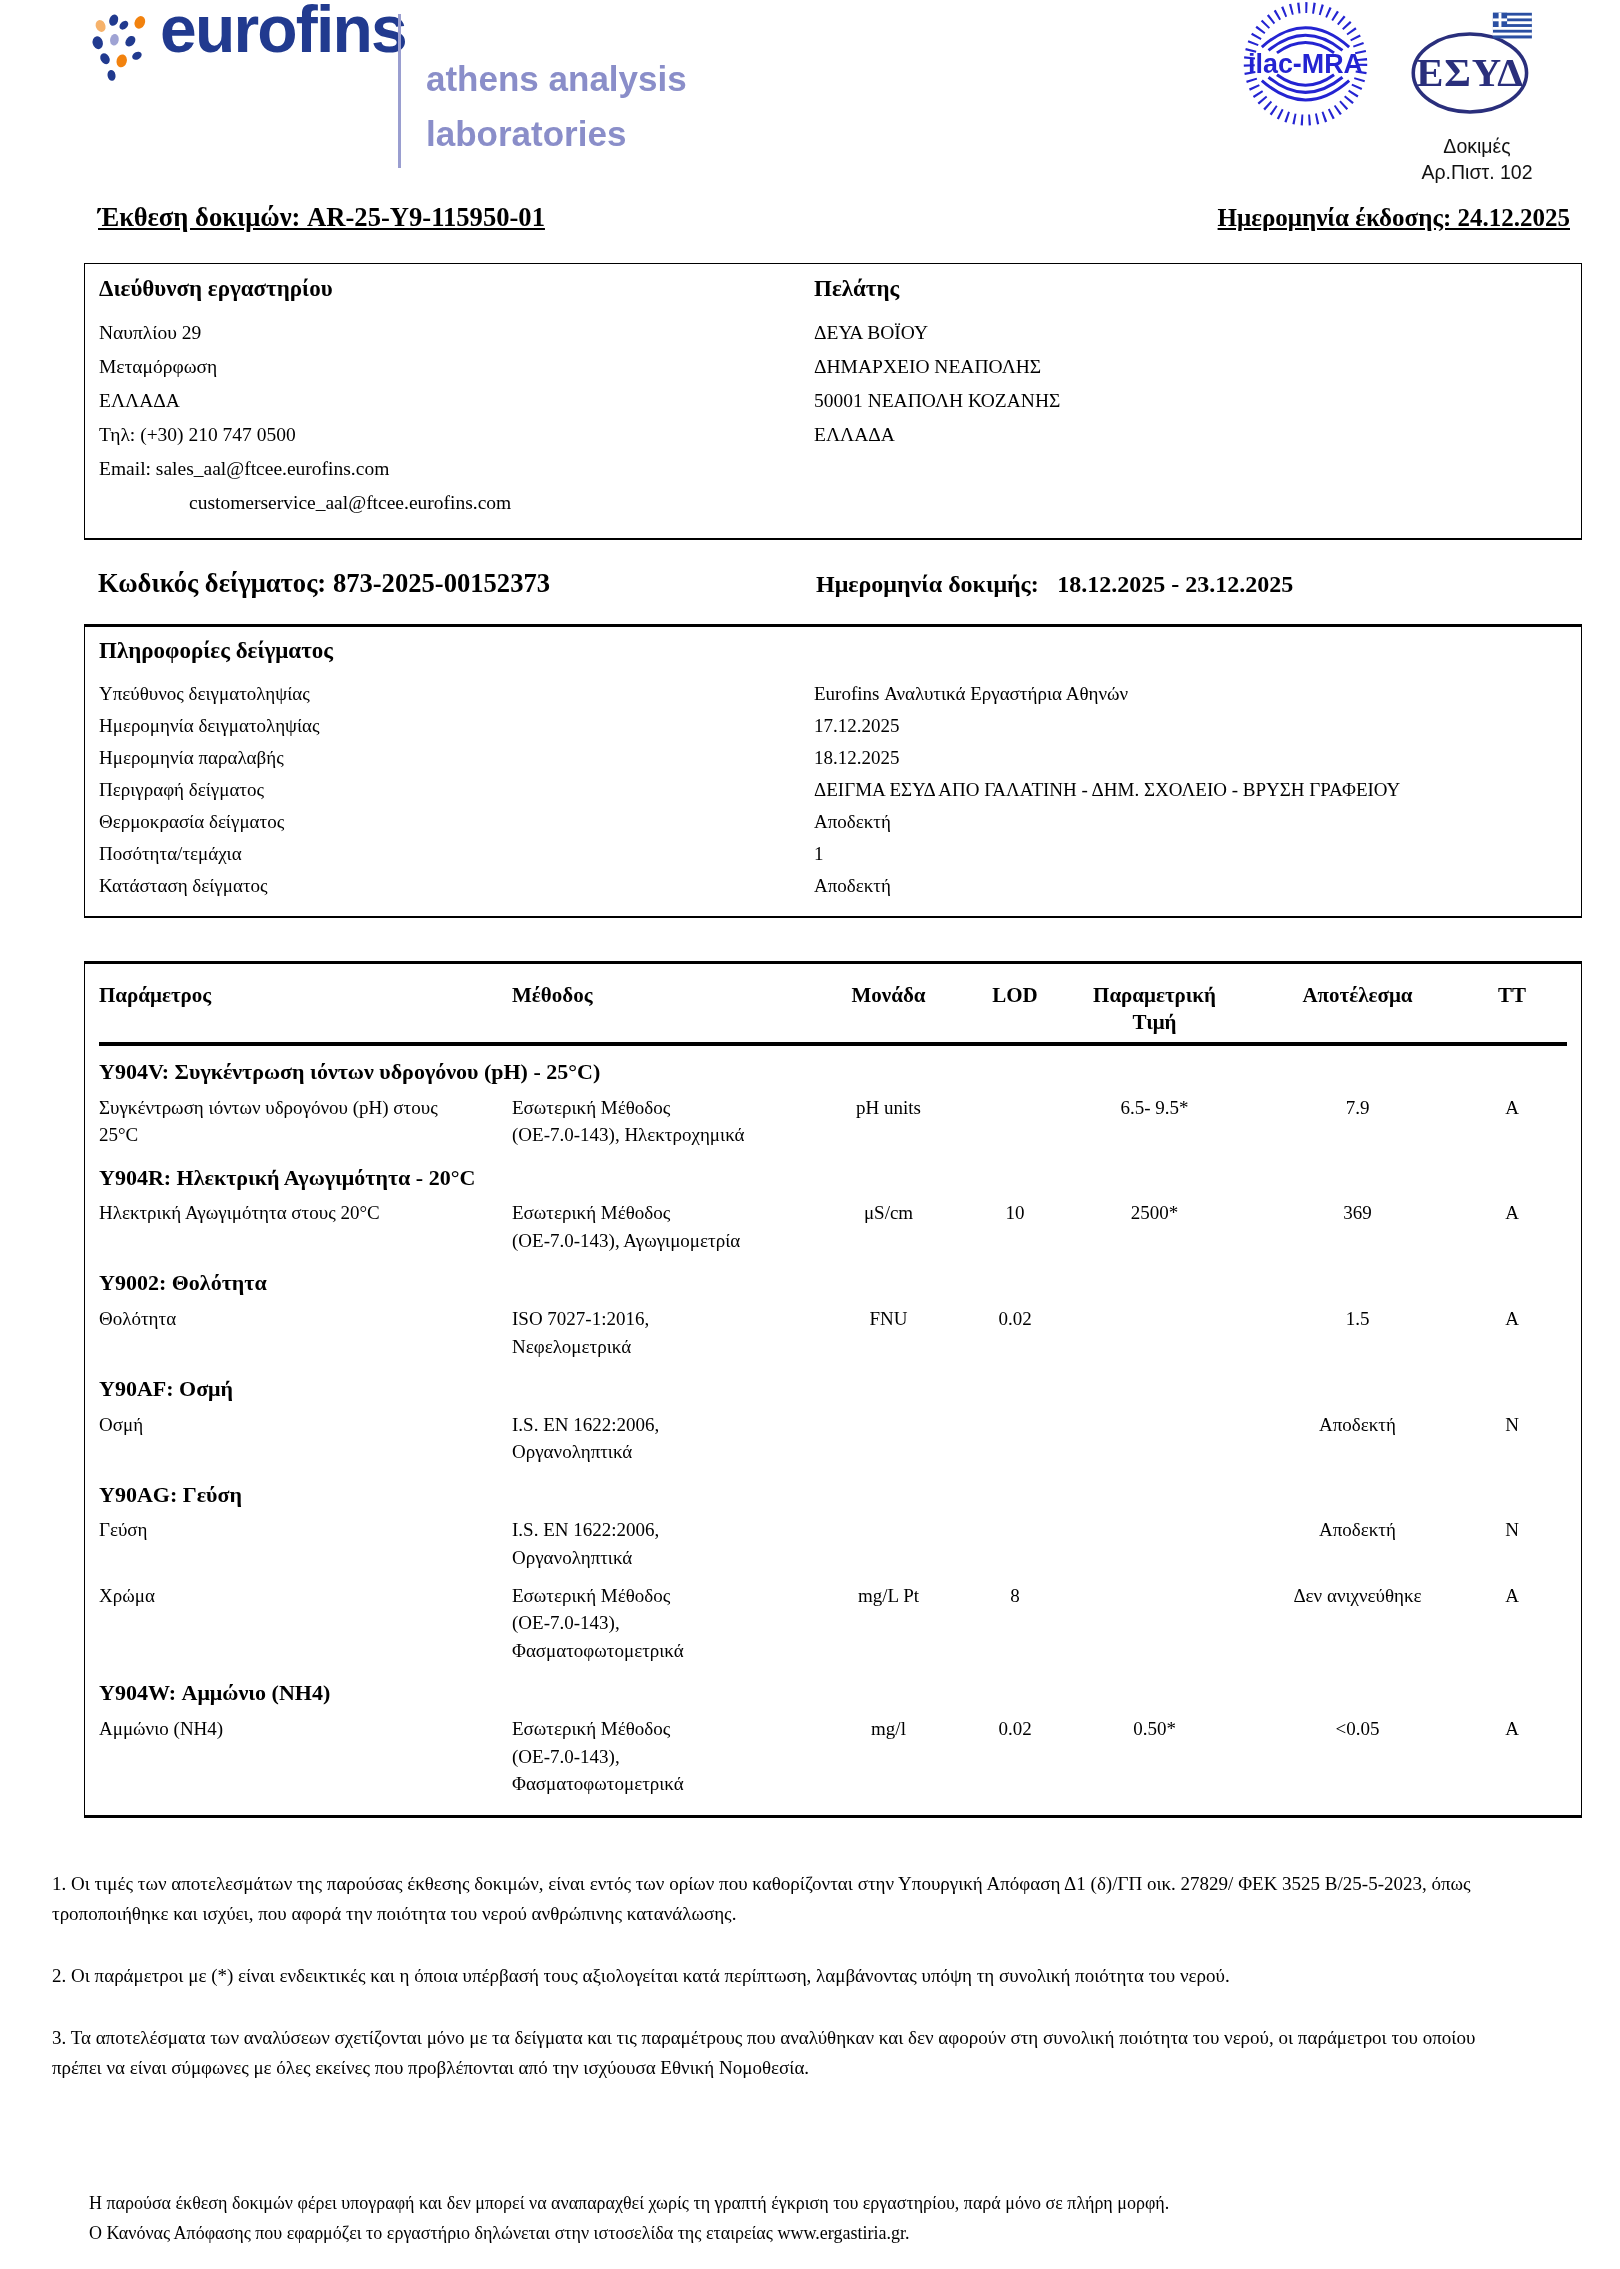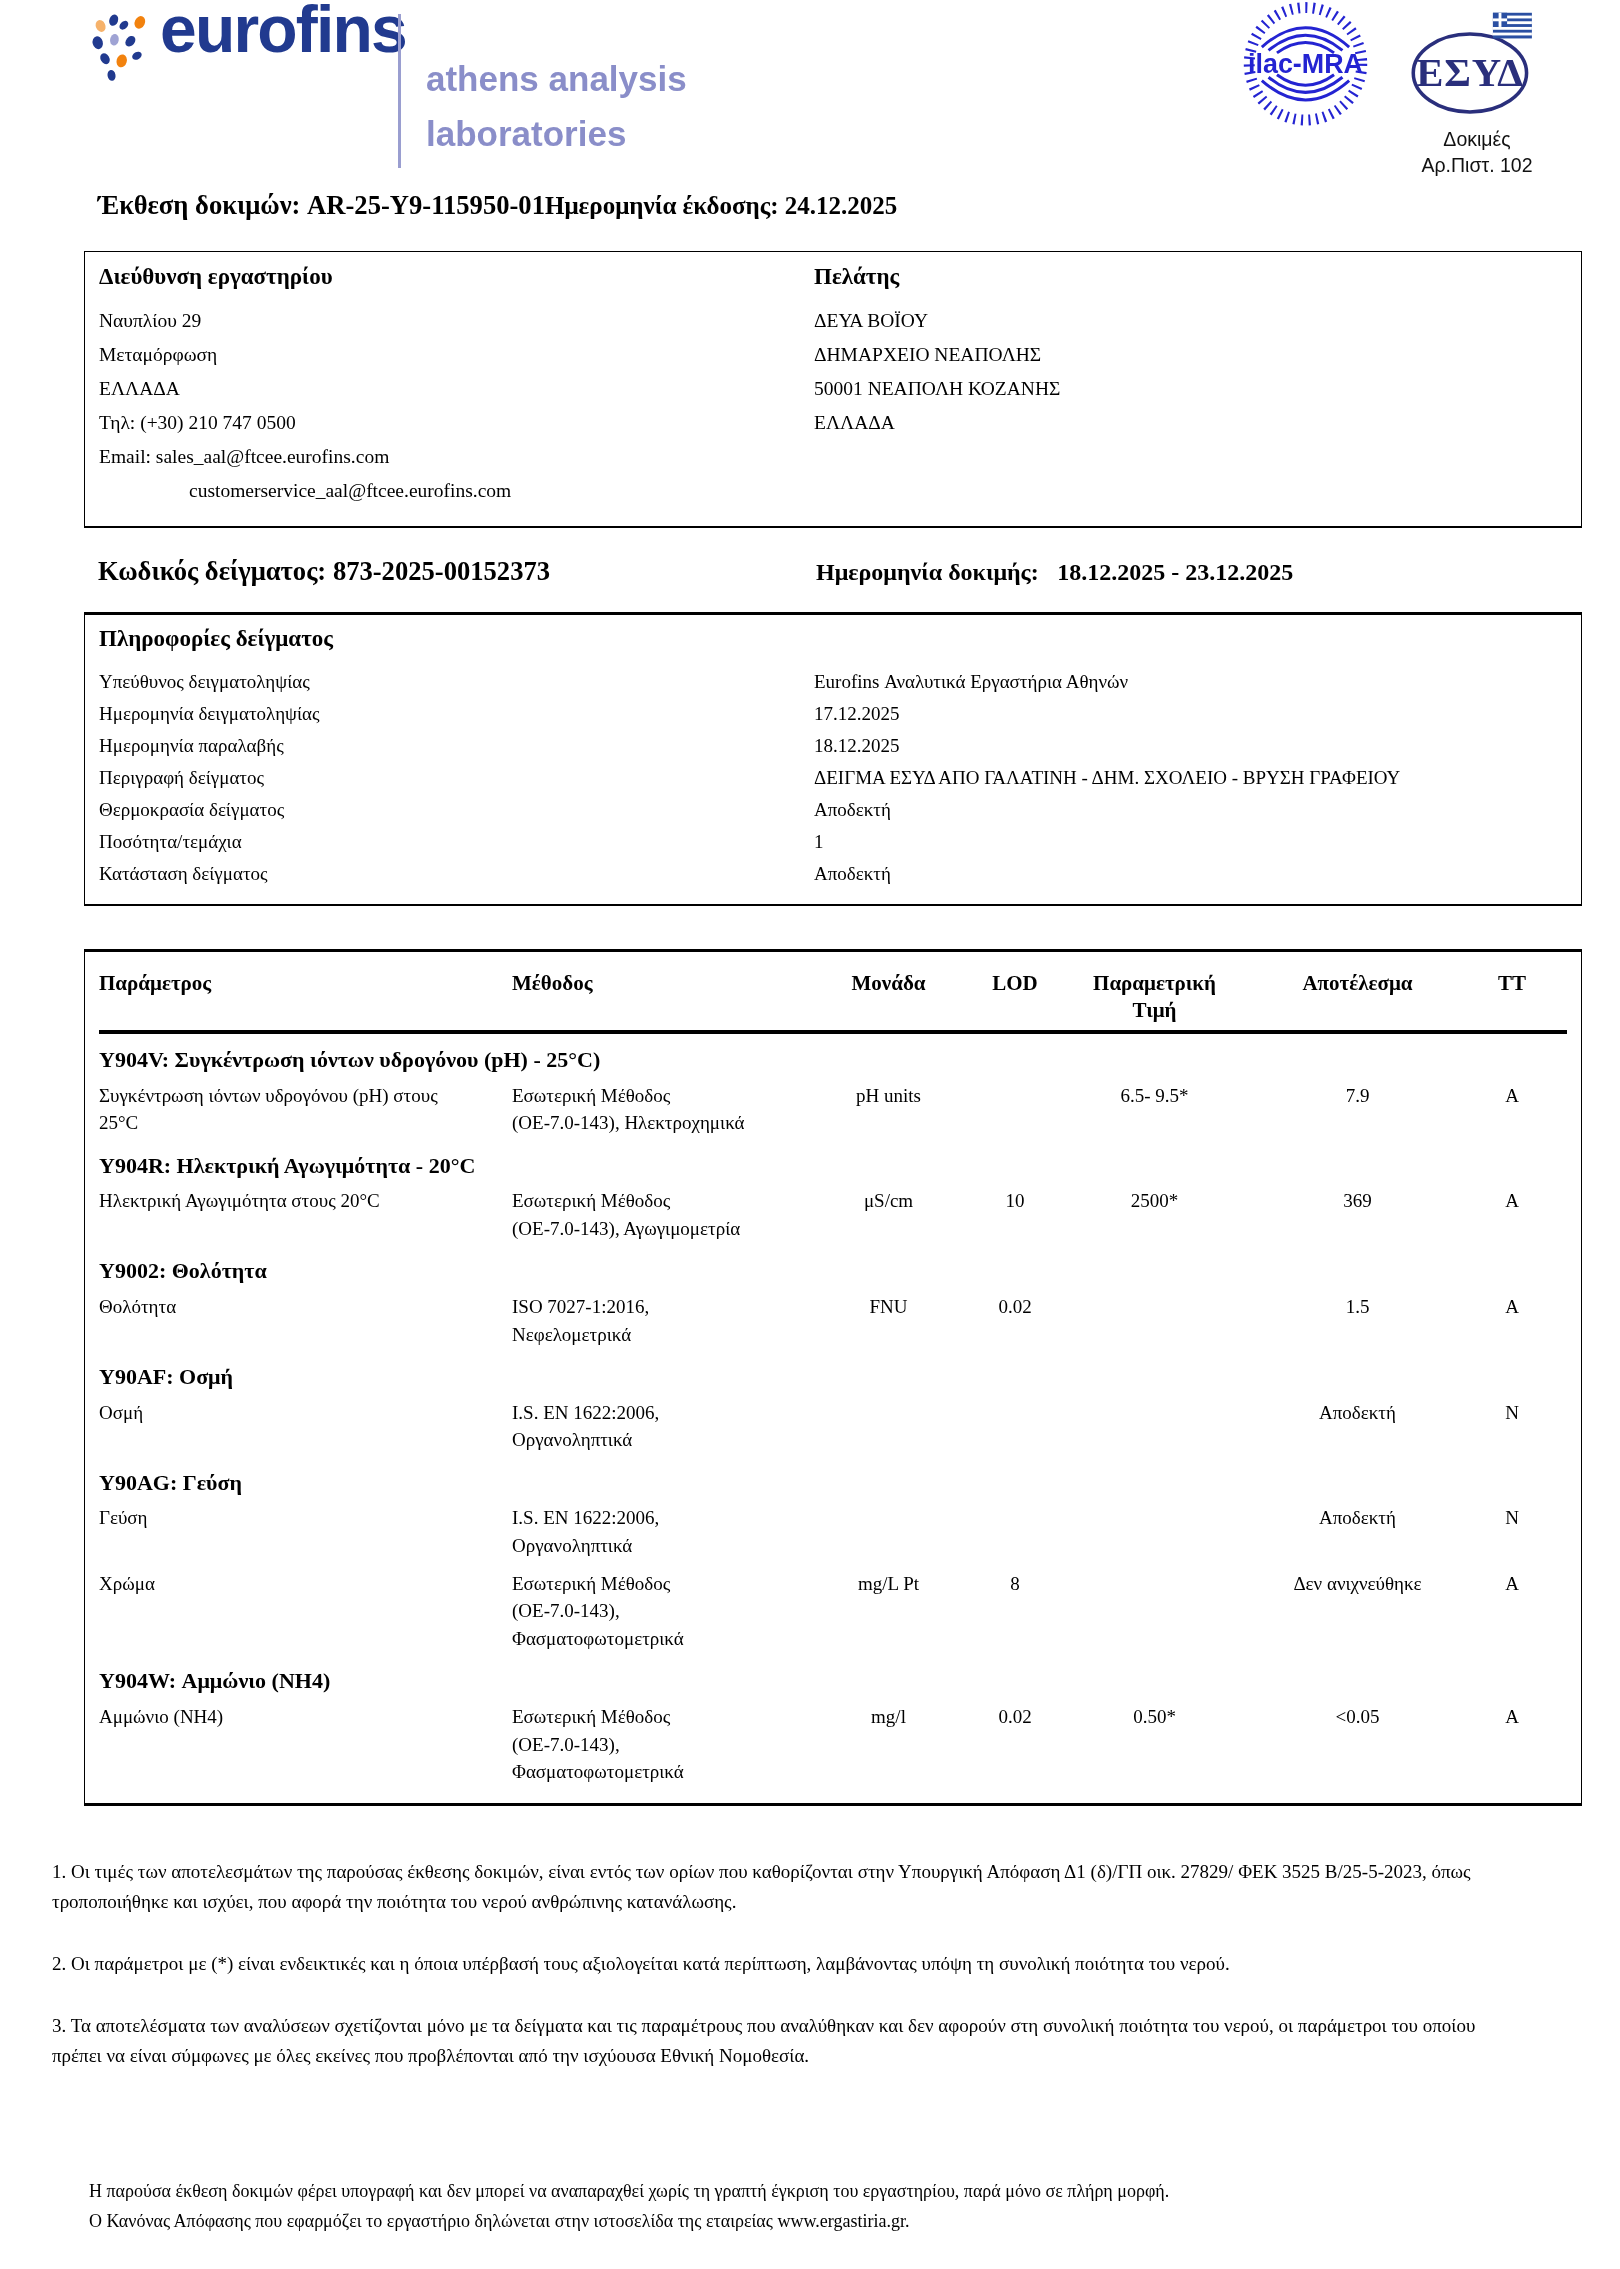--- a/index.html
+++ b/index.html
@@ -8,25 +8,25 @@
   
   .hdr{position:relative;height:182px;}
   .dots-svg{position:absolute;left:89px;top:3.5px;}
   .brand-text{position:absolute;left:160px;top:-8.9px;font-family:"Liberation Sans",sans-serif;
               font-weight:bold;font-size:66px;color:#213a8f;letter-spacing:-1.8px;}
   .brand-divider{position:absolute;left:398px;top:14px;width:2.7px;height:154px;background:#9a9ed0;}
   .subbrand{position:absolute;left:426px;top:51px;font-family:"Liberation Sans",sans-serif;
             font-weight:bold;font-size:35px;color:#8a8ec9;line-height:55px;}
   .ilac{position:absolute;left:1238px;top:0;}
   .esyd{position:absolute;left:1406px;top:10.6px;}
-  .cert-caption{position:absolute;left:1390px;top:126px;width:174px;text-align:center;
+  .cert-caption{position:absolute;left:1390px;top:133px;width:174px;text-align:center;
                 font-family:"Liberation Sans",sans-serif;font-size:19.5px;line-height:26px;color:#111;}
   
-  .title-row{display:flex;align-items:baseline;
-             margin:8px 51px 0 98px;}
+  .title-row{display:flex;justify-content:space-between;align-items:baseline;
+             margin:20px 51px 0 98px;text-decoration:underline;}
   .title-left{font-size:26.6px;font-weight:bold;}
   .title-right{font-size:25px;font-weight:bold;}
   
   .box{margin-left:84px;width:1498px;box-sizing:border-box;border:1.8px solid #000;}
   .box1{margin-top:30px;padding:12.4px 14px 17.7px;display:flex;border-bottom-width:2.7px;}
   .box-h{font-size:23px;font-weight:bold;margin:0 0 14px 0;}
   .bcol-left{width:715px;}
   .bcol-right{flex:1;}
   .box-line{font-size:19.5px;line-height:34px;}
   .email2{padding-left:90px;}

